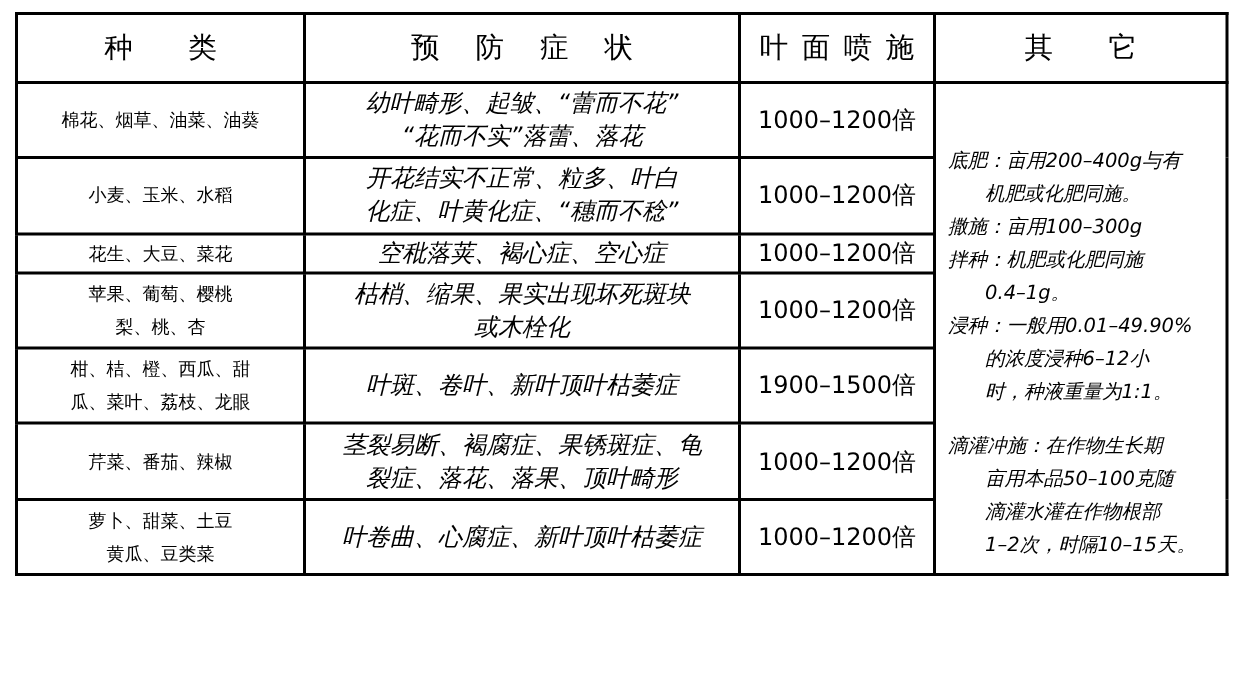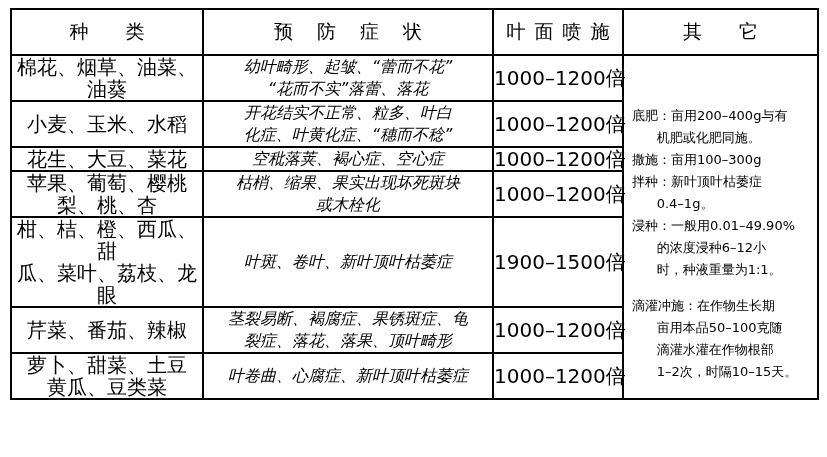--- a/index.html
+++ b/index.html
@@ -39,45 +39,46 @@
   col.c-other  { width: 195px; }
 
   .hdr {
     height: 44px;
     font-size: 19px;
     letter-spacing: 9px;
     text-indent: 9px;
     font-weight: 500;
   }
   .cell-kind {
-    font-size: 20px;
+    font-size: 12px;
     line-height: 22px;
     padding: 5px 6px;
   }
   .cell-symp {
     font-size: 16px;
     line-height: 22px;
     padding: 5px 6px;
     font-style: italic;
   }
   .cell-spray {
-    font-size: 20px;
+    font-size: 16px;
     line-height: 22px;
     padding: 5px 4px;
     white-space: nowrap;
   }
   .cell-other {
     vertical-align: top;
     text-align: left;
     padding: 0;
   }
   .other-inner {
     font-size: 13px;
     line-height: 20px;
     padding: 42px 10px 6px 8px;
+    font-style: italic;
   }
   .other-p {
     margin: 0 0 2px 0;
     text-align: justify;
   }
   .other-p .lbl {
     display: inline;
   }
   .other-indent {
     text-indent: 1.9em;
@@ -106,21 +107,21 @@
       </tr>
     <tr>
           <td class="cell-kind">棉花、烟草、油菜、油葵</td>
           <td class="cell-symp">幼叶畸形、起皱、“蕾而不花”<br>“花而不实”落蕾、落花</td>
           <td class="cell-spray">1000–1200倍</td>
           <td class="cell-other" rowspan="7">
             <div class="other-inner">
               <div class="other-p"><span class="lbl">底肥：</span><span>亩用200–400g与有</span></div>
               <div class="other-p other-indent"><span>机肥或化肥同施。</span></div>
               <div class="other-p"><span class="lbl">撒施：</span><span>亩用100–300g</span></div>
-              <div class="other-p"><span class="lbl">拌种：</span><span>新叶顶叶枯萎症</span></div>
+              <div class="other-p"><span class="lbl">拌种：</span><span>机肥或化肥同施</span></div>
               <div class="other-p other-indent"><span>0.4–1g。</span></div>
               <div class="other-p"><span class="lbl">浸种：</span><span>一般用0.01–49.90%</span></div>
               <div class="other-p other-indent"><span>的浓度浸种6–12小</span></div>
               <div class="other-p other-indent"><span>时，种液重量为1:1。</span></div>
               <div class="other-gap"></div>
               <div class="other-p"><span class="lbl">滴灌冲施：</span><span>在作物生长期</span></div>
               <div class="other-p other-indent"><span>亩用本品50–100克随</span></div>
               <div class="other-p other-indent"><span>滴灌水灌在作物根部</span></div>
               <div class="other-p other-indent"><span>1–2次，时隔10–15天。</span></div>
             </div>

